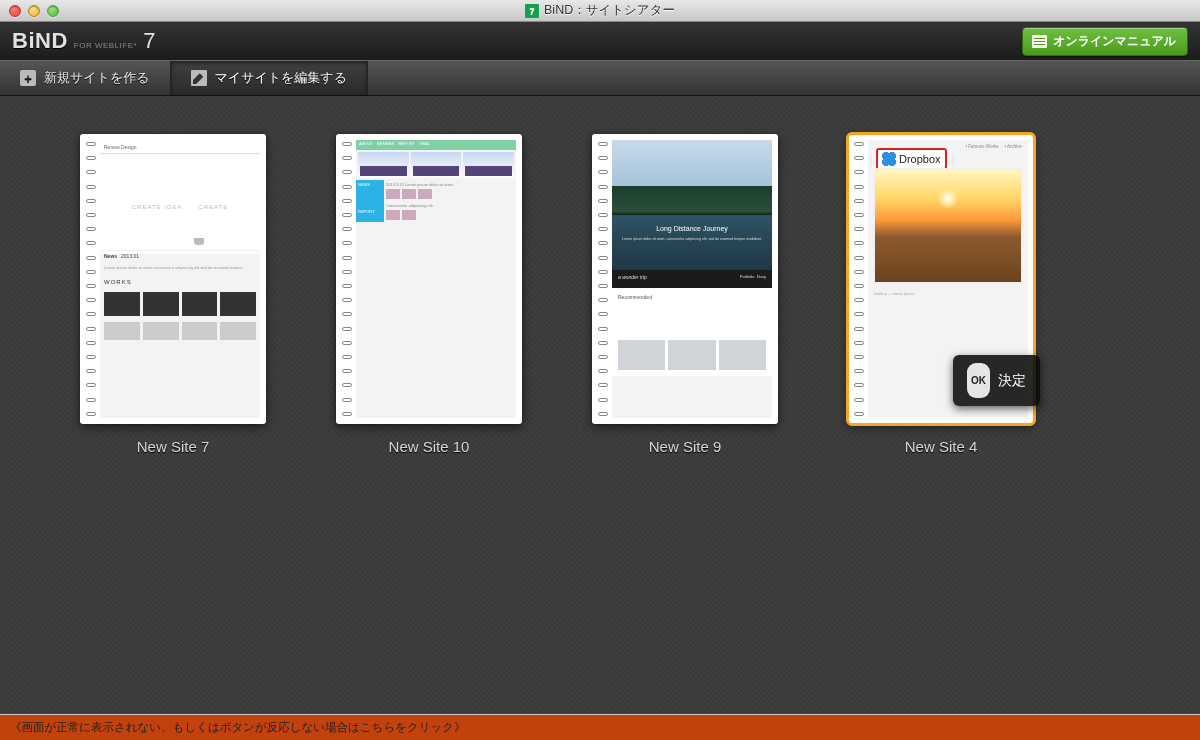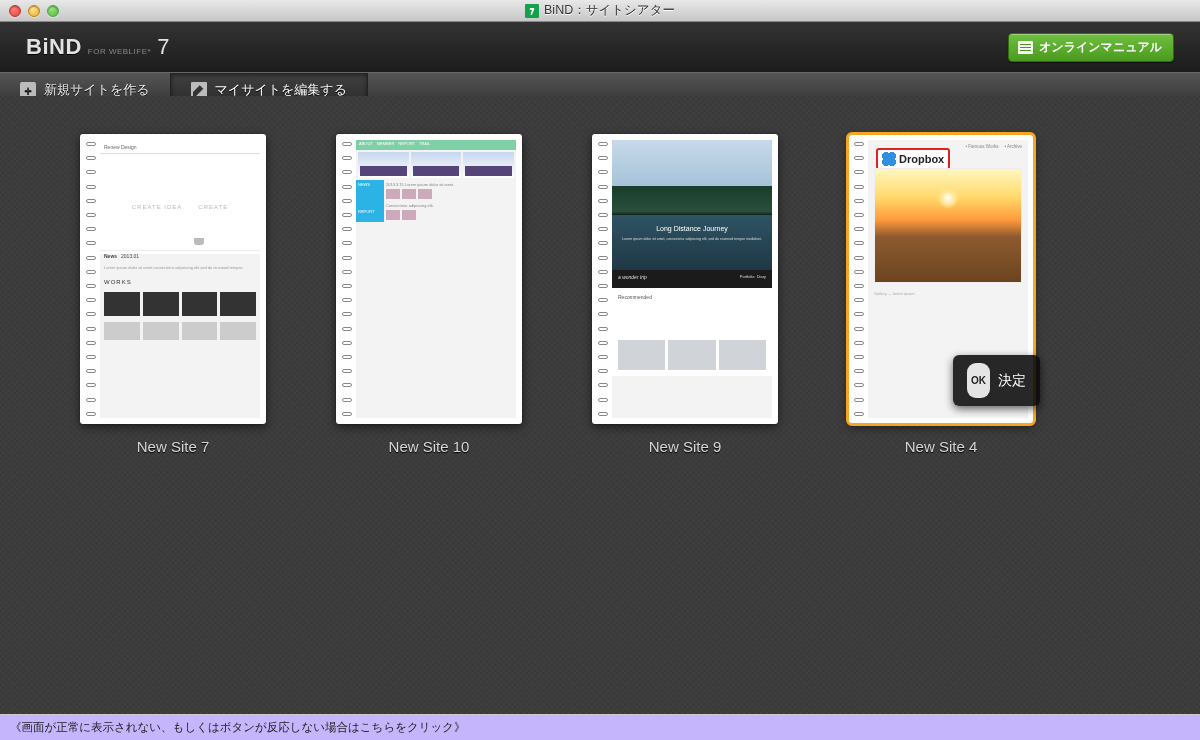--- a/index.html
+++ b/index.html
@@ -9,21 +9,21 @@
 .titlebar { height: 22px; background: linear-gradient(#e8e8e8, #c7c7c7); border-bottom: 1px solid #888; display: flex; align-items: center; position: relative; }
 .traffic { display: flex; gap: 7px; padding-left: 9px; }
 .tl { width: 12px; height: 12px; border-radius: 50%; box-shadow: inset 0 1px 1px rgba(0,0,0,.3), 0 1px 0 rgba(255,255,255,.4); }
 .tl.red { background: radial-gradient(circle at 35% 30%, #ff7d75, #e1493d); border: .5px solid #b33; }
 .tl.yel { background: radial-gradient(circle at 35% 30%, #ffe08a, #e6b23c); border: .5px solid #b80; }
 .tl.grn { background: radial-gradient(circle at 35% 30%, #9be27e, #58b63a); border: .5px solid #4a4; }
 .wintitle { position: absolute; left: 0; right: 0; text-align: center; font-size: 12.5px; color: #333; text-shadow: 0 1px 0 #fff; display:flex; justify-content:center; align-items:center; gap:5px;}
 .appicon { width:14px;height:14px;background:#11a24b;display:inline-flex;align-items:center;justify-content:center;color:#fff;font-size:9px;font-weight:bold;border-radius:1px;}
 
 
-.header { height: 50px; background: linear-gradient(#333, #1c1c1c); display: flex; align-items: center; padding: 0 26px; color: #ddd; }
+.header { height: 38px; background: linear-gradient(#333, #1c1c1c); display: flex; align-items: center; padding: 0 12px; color: #ddd; }
 .brand { flex: 1; display: flex; align-items: baseline; gap: 6px; }
 .brand-main { font-size: 22px; font-weight: 700; letter-spacing: .5px; color:#e2e2e2; text-shadow:0 1px 0 #000;}
 .brand-sub { font-size: 8px; letter-spacing: .5px; color: #888; }
 .brand-num { font-size: 22px; font-weight: 300; color:#e2e2e2; font-family: Arial; }
 .manual-btn { background: linear-gradient(#6fbf40, #4a9a1d); color: #fff; font-size: 12px; font-weight: bold; padding: 5px 11px 5px 9px; border-radius: 4px; border: 1px solid #2e6e0e; box-shadow: inset 0 1px 0 rgba(255,255,255,.33), 0 1px 1px rgba(0,0,0,.5); display:flex; align-items:center; gap:6px; cursor:pointer;}
 .manual-btn .mi { width:15px; height:13px; background: rgba(255,255,255,.95); border-radius:1px; position:relative; }
 .manual-btn .mi::after{content:"";position:absolute;left:2px;right:2px;top:3px;height:1px;background:#4a9a1d;box-shadow:0 3px 0 #4a9a1d, 0 6px 0 #4a9a1d;}
 
 
 .tabs { height: 36px; background: linear-gradient(#555, #333); border-top: 1px solid #666; border-bottom: 1px solid #111; display: flex; color: #eee; font-size: 13px; }
@@ -77,37 +77,37 @@
 .pv2 .mount{height:130px;background:linear-gradient(#c8daea 0%,#a6c3d9 35%, #1a3d2c 35%, #294f3a 55%, #0e1c12 58%, #2e5364 58%, #1f3845 100%);position:relative;}
 .pv2 .mttxt{position:absolute;left:0;right:0;top:85px;text-align:center;color:#fff;font-size:7px;}
 .pv2 .mttxt2{position:absolute;left:10px;right:10px;top:97px;text-align:center;color:#ddd;font-size:3.5px;line-height:1.3;}
 .pv2 .nav2{height:18px;background:#1b1b1b;color:#ddd;font-size:5px;font-style:italic;padding:4px 6px;display:flex;justify-content:space-between;}
 .pv2 .white{background:#fff;padding:6px;}
 .pv2 .recom{font-size:5px;color:#555;}
 .pv2 .cards{display:flex;gap:3px;margin-top:40px;}
 .pv2 .cards div{flex:1;height:30px;background:#d0d4d8;}
 
 .pv3 .nav3{height:16px;display:flex;justify-content:flex-end;gap:6px;padding:4px 6px;font-size:4.5px;color:#888;}
-.pv3 .db{position:absolute;left:8px;top:8px;border:2.5px solid #d22;border-radius:3px;padding:2px 4px;display:flex;align-items:center;gap:3px;font-size:11px;font-weight:bold;color:#222;background:#fff;}
+.pv3 .db{position:absolute;left:8px;top:8px;border:2.5px solid #d22;border-radius:3px;padding:2px 4px;display:flex;align-items:center;gap:3px;font-size:11px;font-weight:normal;color:#222;background:#fff;}
 .pv3 .dbico{width:14px;height:14px;position:relative;}
 .pv3 .dbico::before{content:"";position:absolute;inset:0;background:
  radial-gradient(circle at 30% 30%, #2f8fe0 30%, transparent 31%),
  radial-gradient(circle at 70% 30%, #2f8fe0 30%, transparent 31%),
  radial-gradient(circle at 30% 70%, #2f8fe0 30%, transparent 31%),
  radial-gradient(circle at 70% 70%, #2f8fe0 30%, transparent 31%);}
 .pv3 .sunset{margin:12px 6px 4px 6px;height:115px;background:linear-gradient(#fff7c0 0%, #ffd96b 25%, #ff9a3c 45%, #8d5a2f 60%, #6b441f 100%);position:relative;border:1px solid #eee;}
 .pv3 .sun{position:absolute;left:50%;top:18px;width:22px;height:22px;border-radius:50%;background:radial-gradient(circle,#fff,#ffe89a 40%, transparent 70%);transform:translateX(-50%);}
 .pv3 .below{padding:4px 6px;font-size:4px;color:#aaa;}
 
 
 .decide { position: absolute; right: -6px; bottom: 18px; background: rgba(10,10,10,.88); color: #fff; border-radius: 6px; padding: 8px 14px; font-size: 14px; display:flex; align-items:center; gap:8px; box-shadow: 0 3px 8px rgba(0,0,0,.6); cursor:pointer;}
 .decide .ok{background:#e5e5e5;color:#222;border-radius:9px;font-size:10px;font-weight:bold;padding:12px 4px;}
 
 
-.footer { position: absolute; bottom: 0; left: 0; right: 0; height: 26px; background: #c4b5fd; border-top: 1px solid #ccc; display: flex; align-items: center; padding: 0 10px; font-size: 11.5px; color: #222; }
+.footer { position: absolute; bottom: 0; left: 0; right: 0; height: 26px; background: #c2410c; border-top: 1px solid #ccc; display: flex; align-items: center; padding: 0 10px; font-size: 11.5px; color: #222; }
 .footer a { color: #222; text-decoration: none; cursor:pointer;}
 </style>
 </head>
 <body>
 
 <div class="titlebar">
   <div class="traffic">
     <div class="tl red"></div>
     <div class="tl yel"></div>
     <div class="tl grn"></div>

